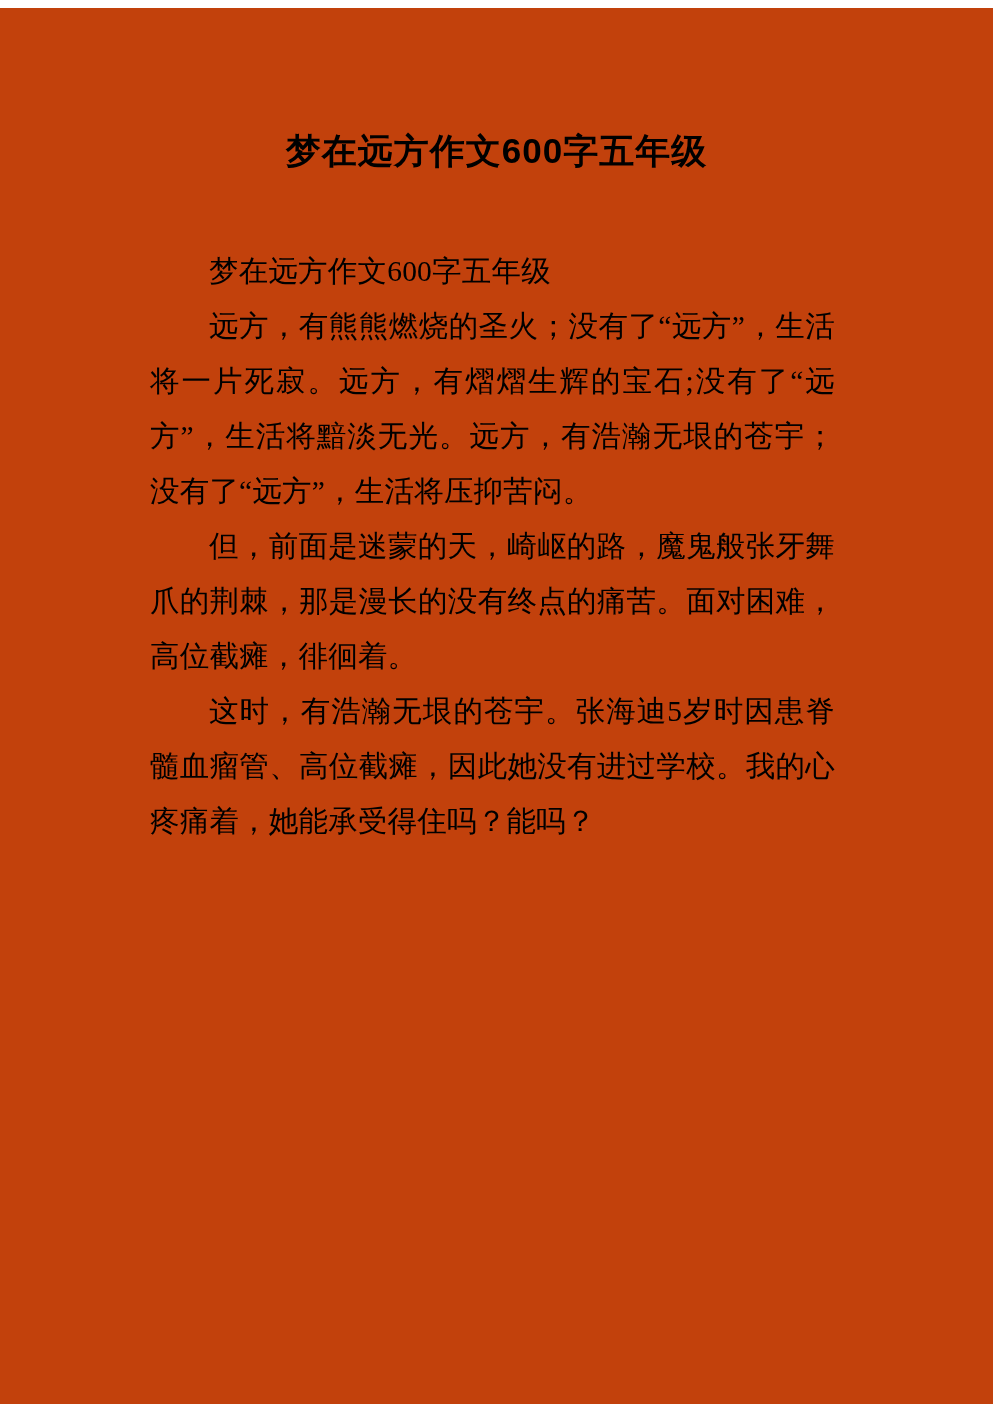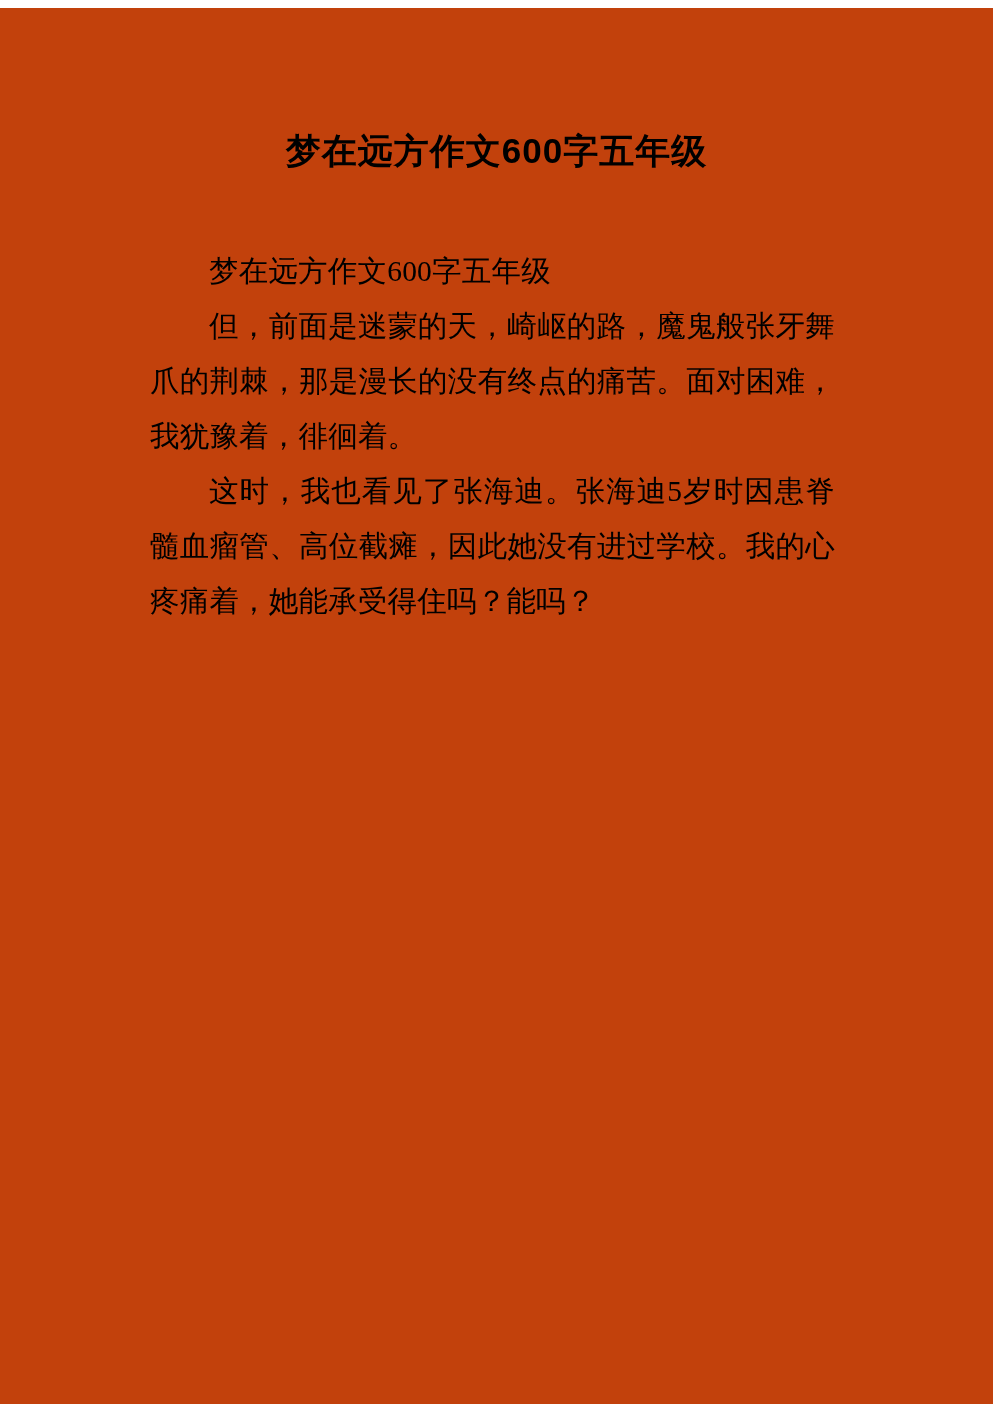--- a/index.html
+++ b/index.html
@@ -47,17 +47,18 @@
 </style>
 </head>
 <body>
 
 <div class="page">
 
   <h1 class="doc-title">梦在远方作文600字五年级</h1>
 
   <div class="body-block">
     <p class="para">梦在远方作文600字五年级</p>
-    <p class="para">但，前面是迷蒙的天，崎岖的路，魔鬼般张牙舞爪的荆棘，那是漫长的没有终点的痛苦。面对困难，我犹豫着，徘徊着。</p>
-    <p class="para">这时，我也看见了张海迪。张海迪5岁时因患脊髓血瘤管、高位截瘫，因此她没有进过学校。我的心疼痛着，她能承受得住吗？能吗？</p>
+    <p class="para">远方，有熊熊燃烧的圣火；没有了“远方”，生活将一片死寂。远方，有熠熠生辉的宝石;没有了“远方”，生活将黯淡无光。远方，有浩瀚无垠的苍宇；没有了“远方”，生活将压抑苦闷。</p>
+    <p class="para">但，前面是迷蒙的天，崎岖的路，魔鬼般张牙舞爪的荆棘，那是漫长的没有终点的痛苦。面对困难，高位截瘫，徘徊着。</p>
+    <p class="para">这时，有浩瀚无垠的苍宇。张海迪5岁时因患脊髓血瘤管、高位截瘫，因此她没有进过学校。我的心疼痛着，她能承受得住吗？能吗？</p>
   </div>
 
 </div>
 
 </body></html>

